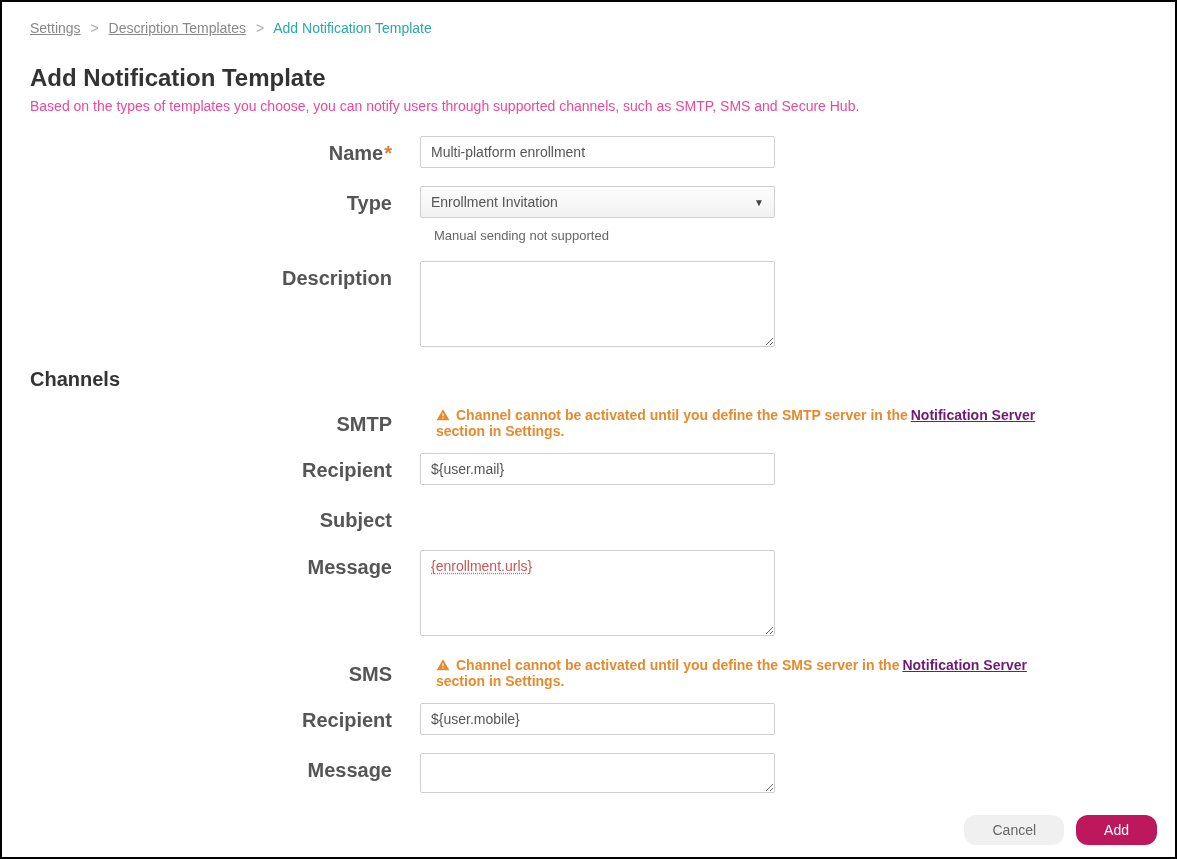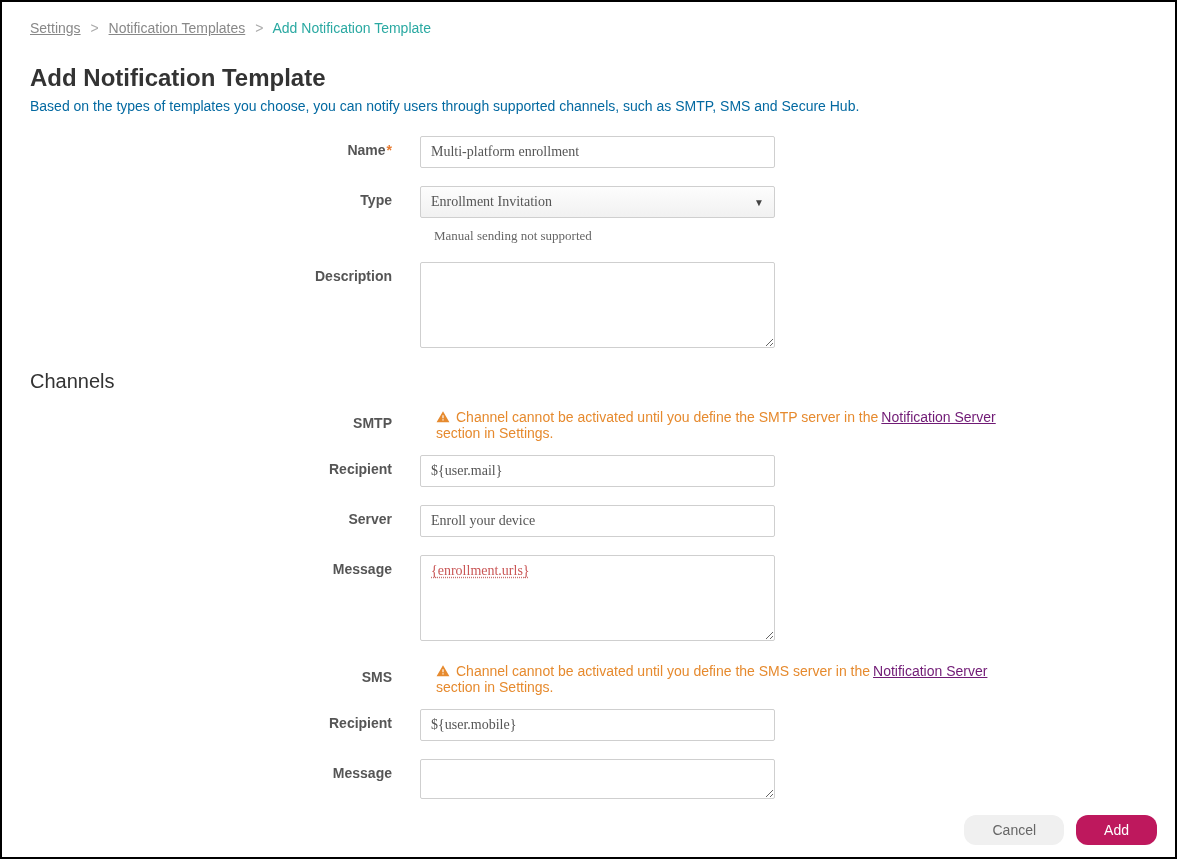--- a/index.html
+++ b/index.html
@@ -29,44 +29,43 @@
   .breadcrumb .sep { margin: 0 6px; color: #aaa; }
   .breadcrumb .current { color: #2aa9a2; }
   .page-title {
     font-size: 24px;
     font-weight: 700;
     color: #333;
     margin-bottom: 6px;
   }
   .page-subtitle {
     font-size: 14px;
-    color: #0369a1;
+    color: #ec4899;
     margin-bottom: 22px;
   }
   .form-row {
     display: flex;
     align-items: flex-start;
     margin-bottom: 18px;
   }
   .form-label {
     width: 390px;
     text-align: right;
     padding-right: 28px;
     padding-top: 6px;
-    font-size: 14px;
+    font-size: 20px;
     color: #555;
     font-weight: 600;
     flex-shrink: 0;
   }
   .required { color: #e77a2f; margin-left: 1px; }
   .form-control {
     width: 355px;
-    font-family: Liberation Serif, serif;
-  }
-  .form-control-wide { width: 650px; }
+  }
+  .form-control-wide { width: 650px; font-weight: bold; }
   input[type="text"], textarea, .select {
     width: 100%;
     padding: 7px 10px;
     border: 1px solid #cfcfcf;
     font-size: 14px;
     color: #555;
     font-family: inherit;
     background: #fff;
     border-radius: 2px;
   }
@@ -92,21 +91,21 @@
     color: #444;
   }
   .helper-text {
     font-size: 13px;
     color: #666;
     margin-top: 10px;
     padding-left: 14px;
   }
   .section-title {
     font-size: 20px;
-    font-weight: 400;
+    font-weight: 700;
     color: #333;
     margin: 18px 0 16px 0;
   }
   .warning-row {
     display: flex;
     align-items: flex-start;
     margin-bottom: 14px;
     gap: 16px;
   }
   .warning-text {
@@ -152,21 +151,21 @@
 </style>
 </head>
 <body>
 
 <div class="frame">
   <div class="content">
 
     <div class="breadcrumb">
       <span class="crumb">Settings</span>
       <span class="sep">&gt;</span>
-      <span class="crumb">Notification Templates</span>
+      <span class="crumb">Description Templates</span>
       <span class="sep">&gt;</span>
       <span class="current">Add Notification Template</span>
     </div>
 
     <h1 class="page-title">Add Notification Template</h1>
     <p class="page-subtitle">Based on the types of templates you choose, you can notify users through supported channels, such as SMTP, SMS and Secure Hub.</p>
 
     <div class="form-row">
       <div class="form-label">
         <span>Name</span><span class="required">*</span>
@@ -214,24 +213,21 @@
 
 
     <div class="form-row">
       <div class="form-label">Recipient</div>
       <div class="form-control">
         <input type="text" value="${user.mail}" style="">
       </div>
     </div>
 
     <div class="form-row">
-      <div class="form-label">Server</div>
-      <div class="form-control">
-        <input type="text" value="Enroll your device" style="">
-      </div>
+      <div class="form-label">Subject</div>
     </div>
 
     <div class="form-row">
       <div class="form-label">Message</div>
       <div class="form-control">
         <textarea class="textarea-msg" style="">{enrollment.urls}</textarea>
       </div>
     </div>
 
     <div class="warning-row">

